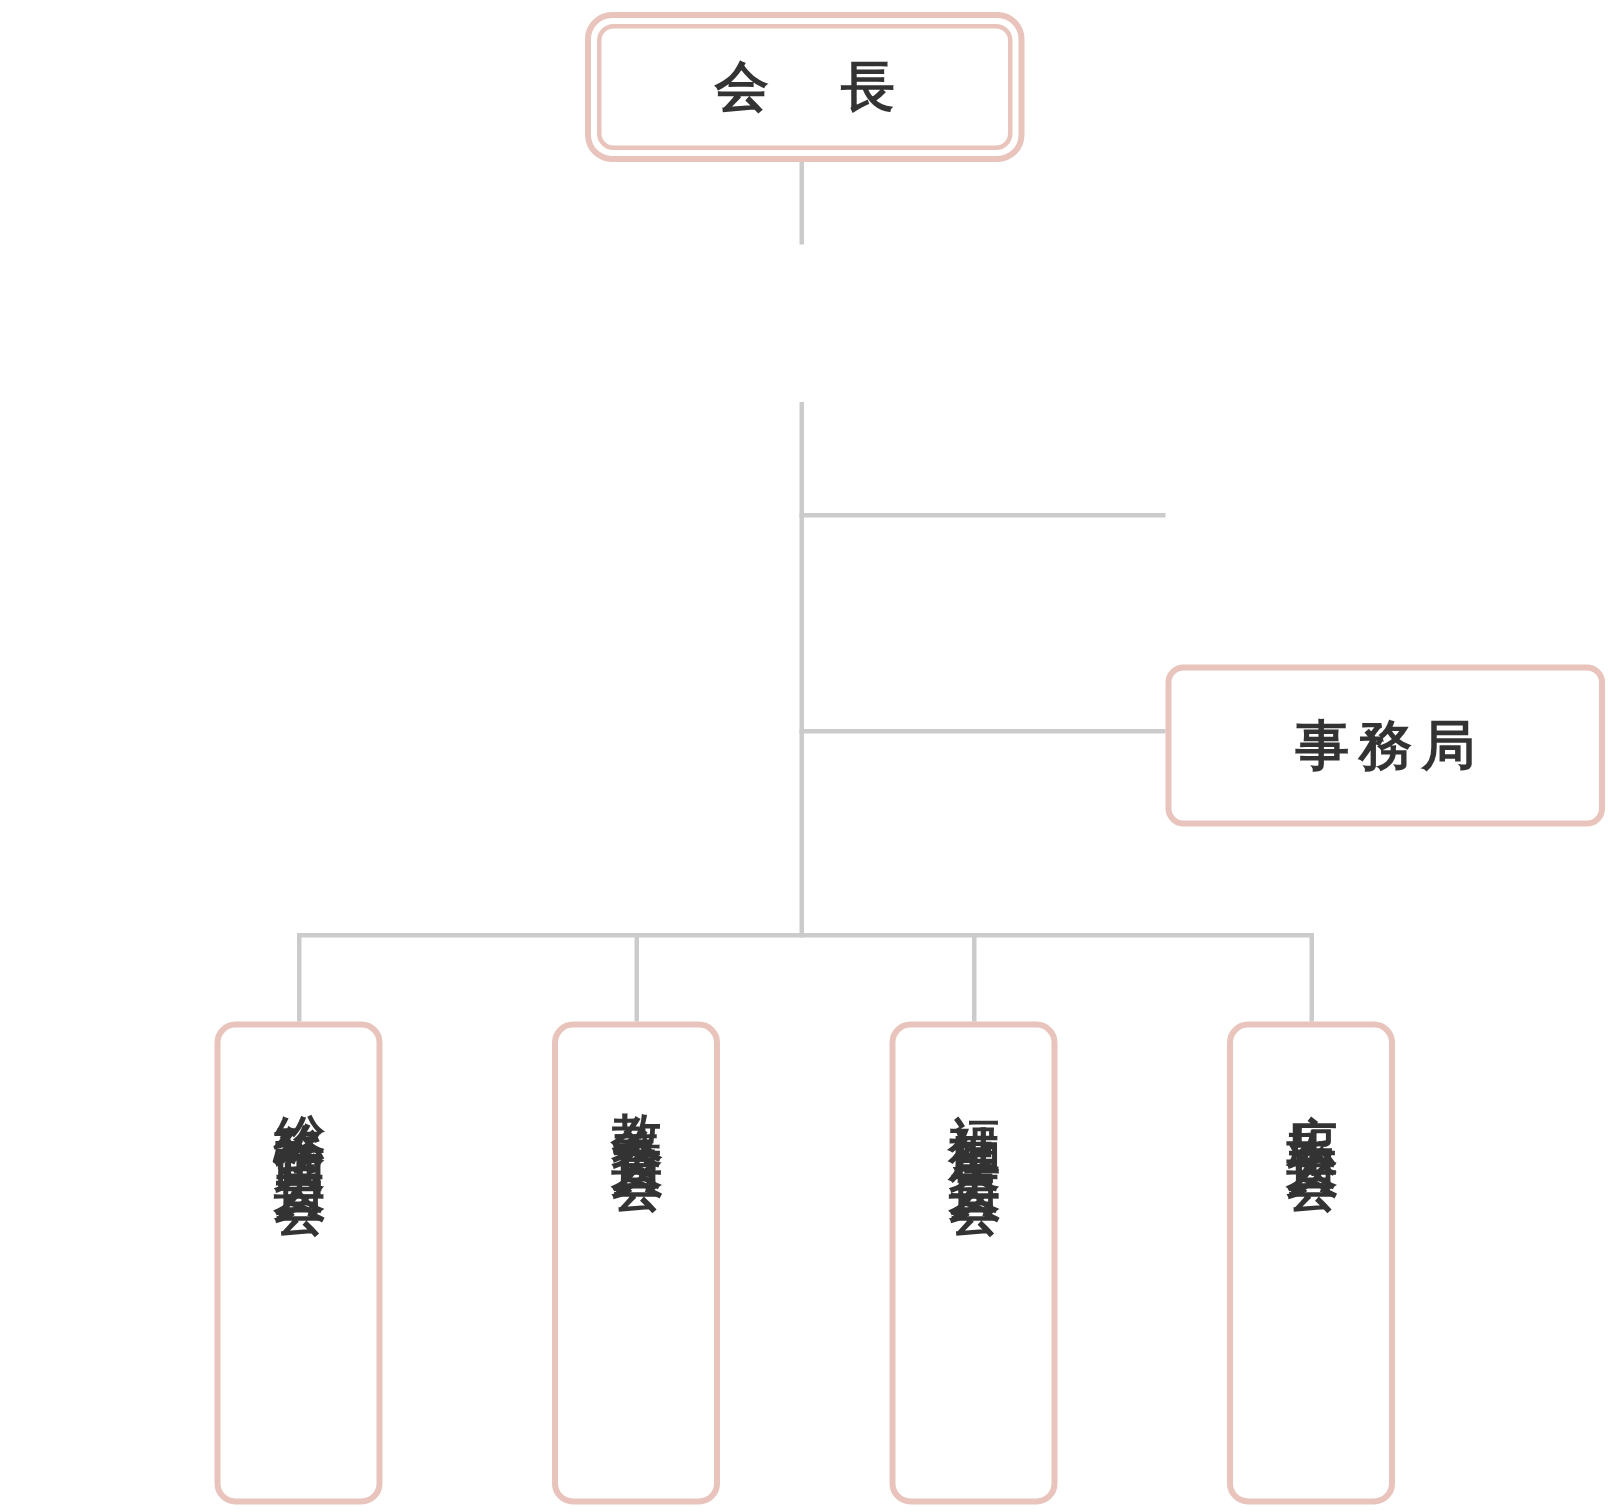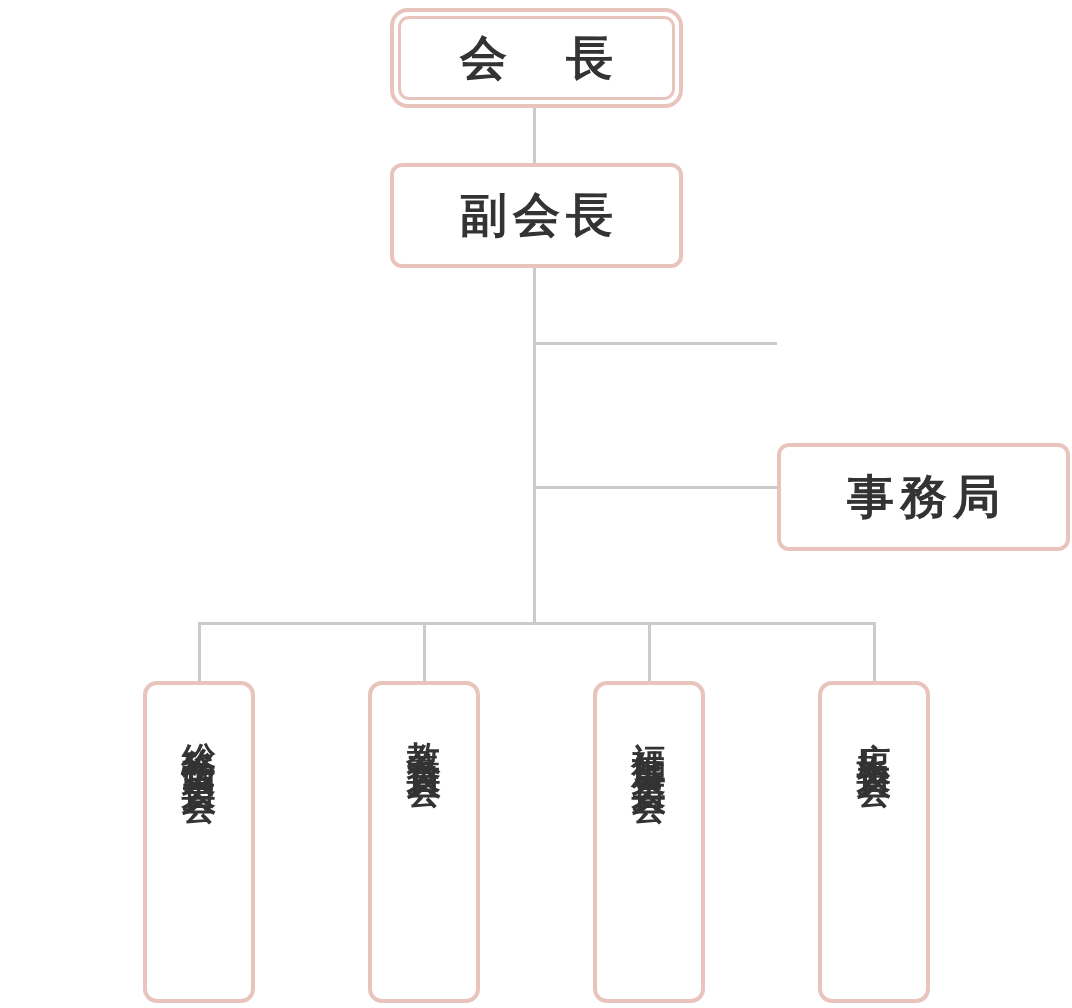--- a/index.html
+++ b/index.html
@@ -24,21 +24,21 @@
   .node {
     position: absolute;
     background: #fff;
     border: 4px solid var(--node-border);
     border-radius: 12px;
     display: flex;
     align-items: center;
     justify-content: center;
   }
   .node-label {
-    font-size: 47px;
+    font-size: 36px;
     font-weight: bold;
     color: var(--text);
     letter-spacing: 6px;
     text-indent: 6px; 
     white-space: nowrap;
     font-family: Liberation Mono, monospace;
   }
 
   
   .node-double {
@@ -96,23 +96,20 @@
   <div class="line" style="left:423px; top:622px; width:3px; height:59px;"></div>
   <div class="line" style="left:648px; top:622px; width:3px; height:59px;"></div>
   <div class="line" style="left:873px; top:622px; width:3px; height:59px;"></div>
 
   <div class="node-double" style="left:390px; top:8px; width:293px; height:100px;">
     <div class="inner">
       <span class="node-label">会　長</span>
     </div>
   </div>
 
-  <div class="node" style="left:390px; top:163px; width:293px; height:105px;">
-    <span class="node-label">副会長</span>
-  </div>
 
 
   <div class="node" style="left:777px; top:443px; width:293px; height:108px;">
     <span class="node-label">事務局</span>
   </div>
 
   <div class="vnode" style="left:143px;">
     <span class="vlabel">総務企画委員会</span>
   </div>
   <div class="vnode" style="left:368px;">

